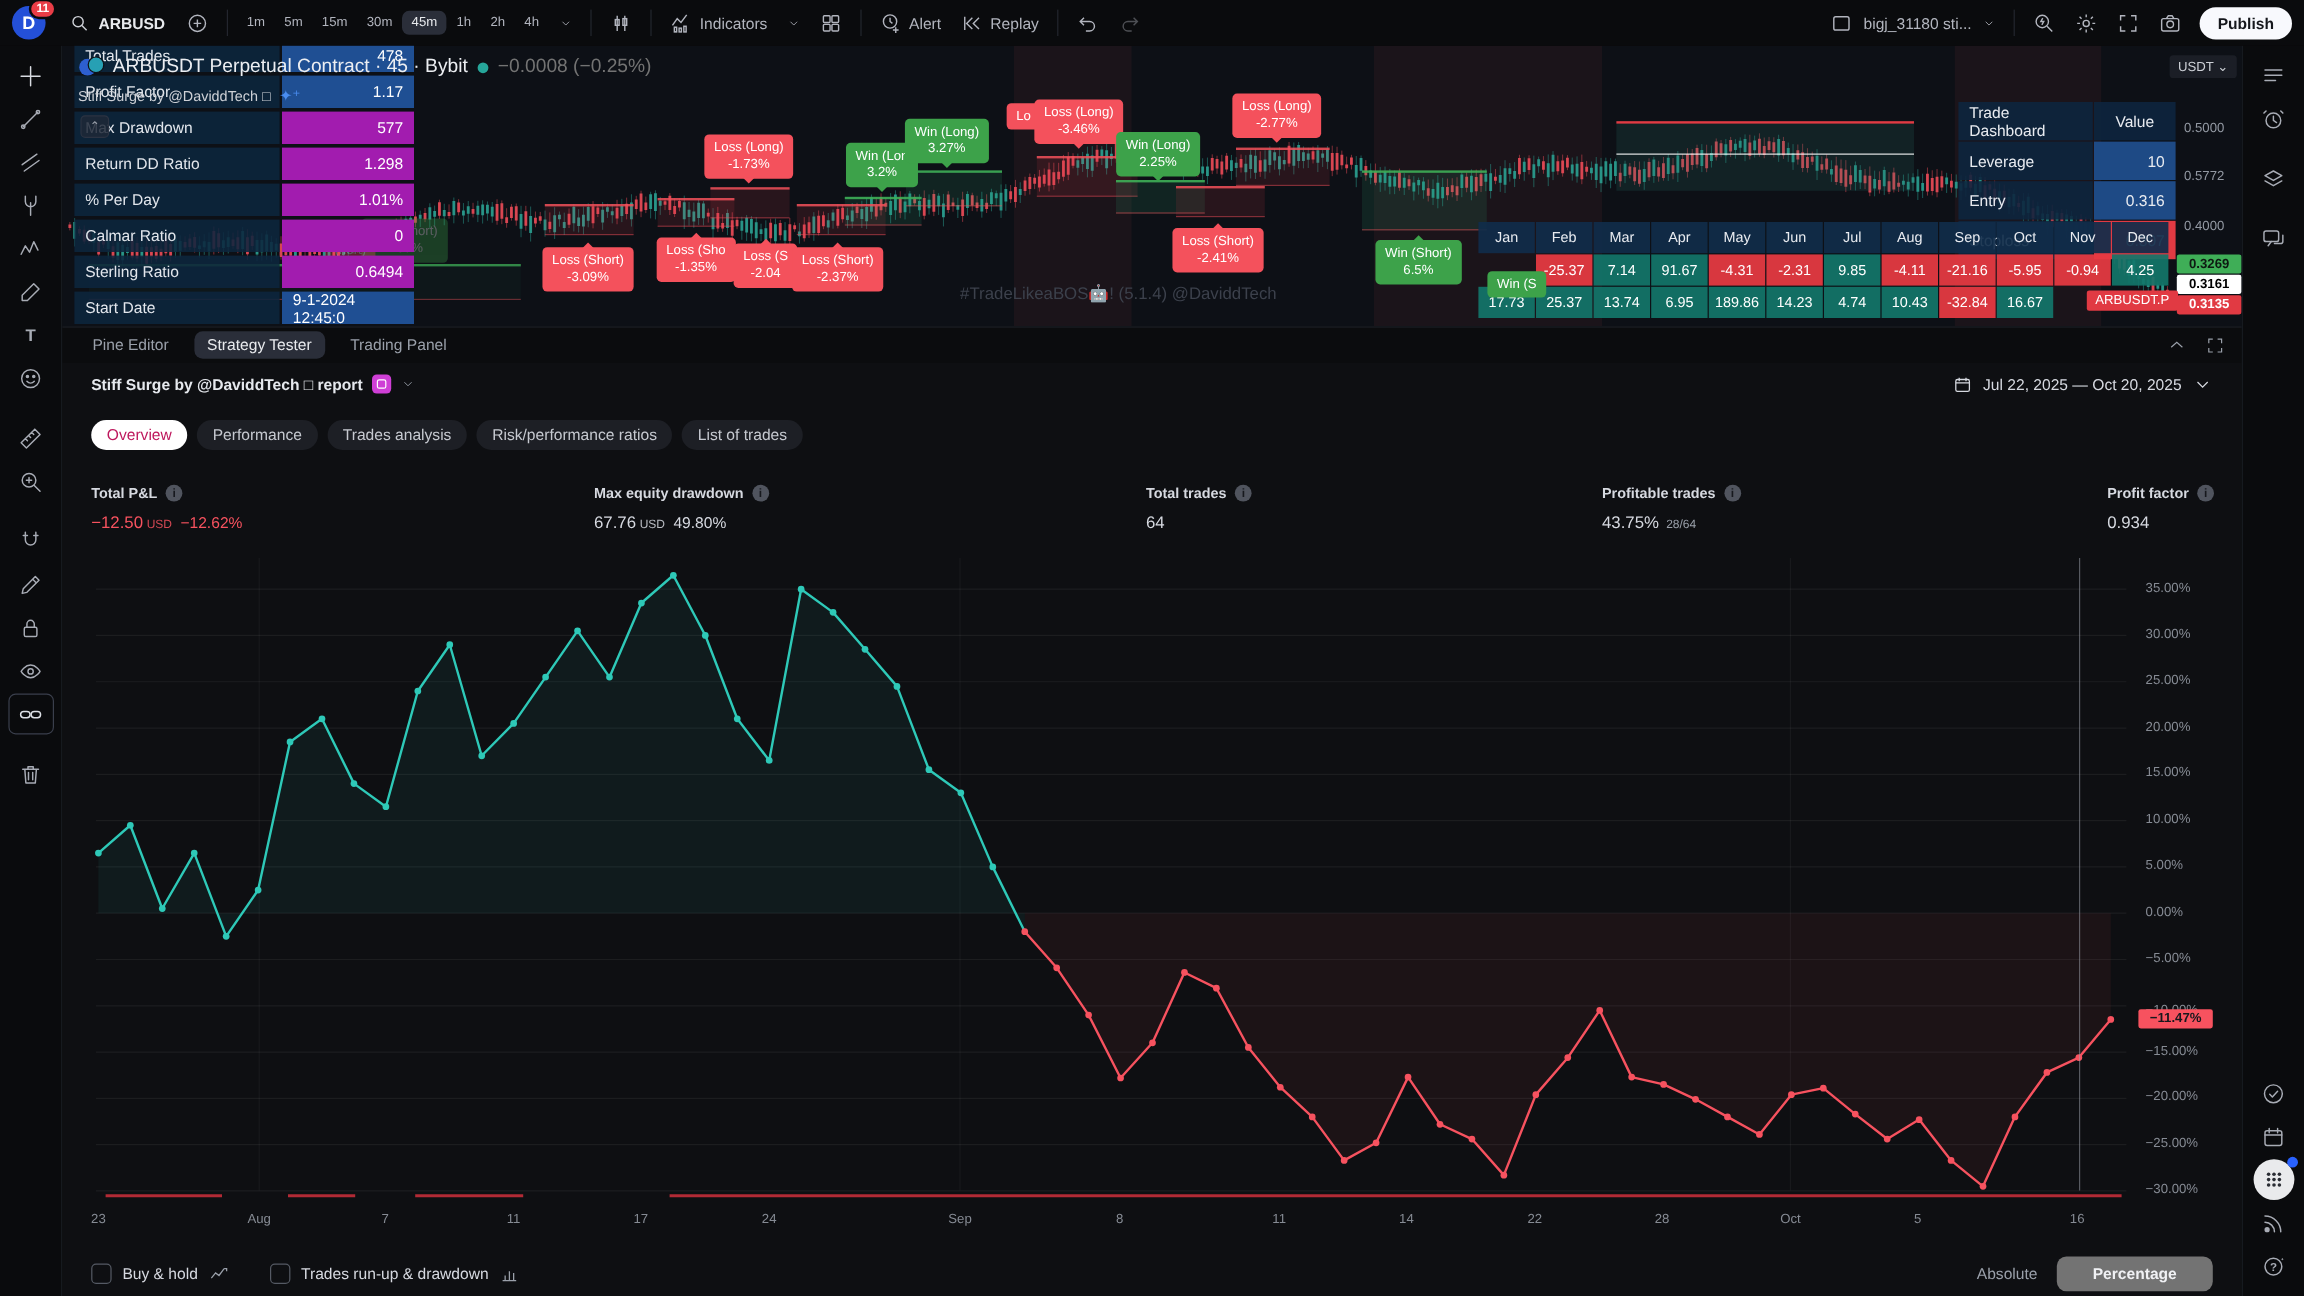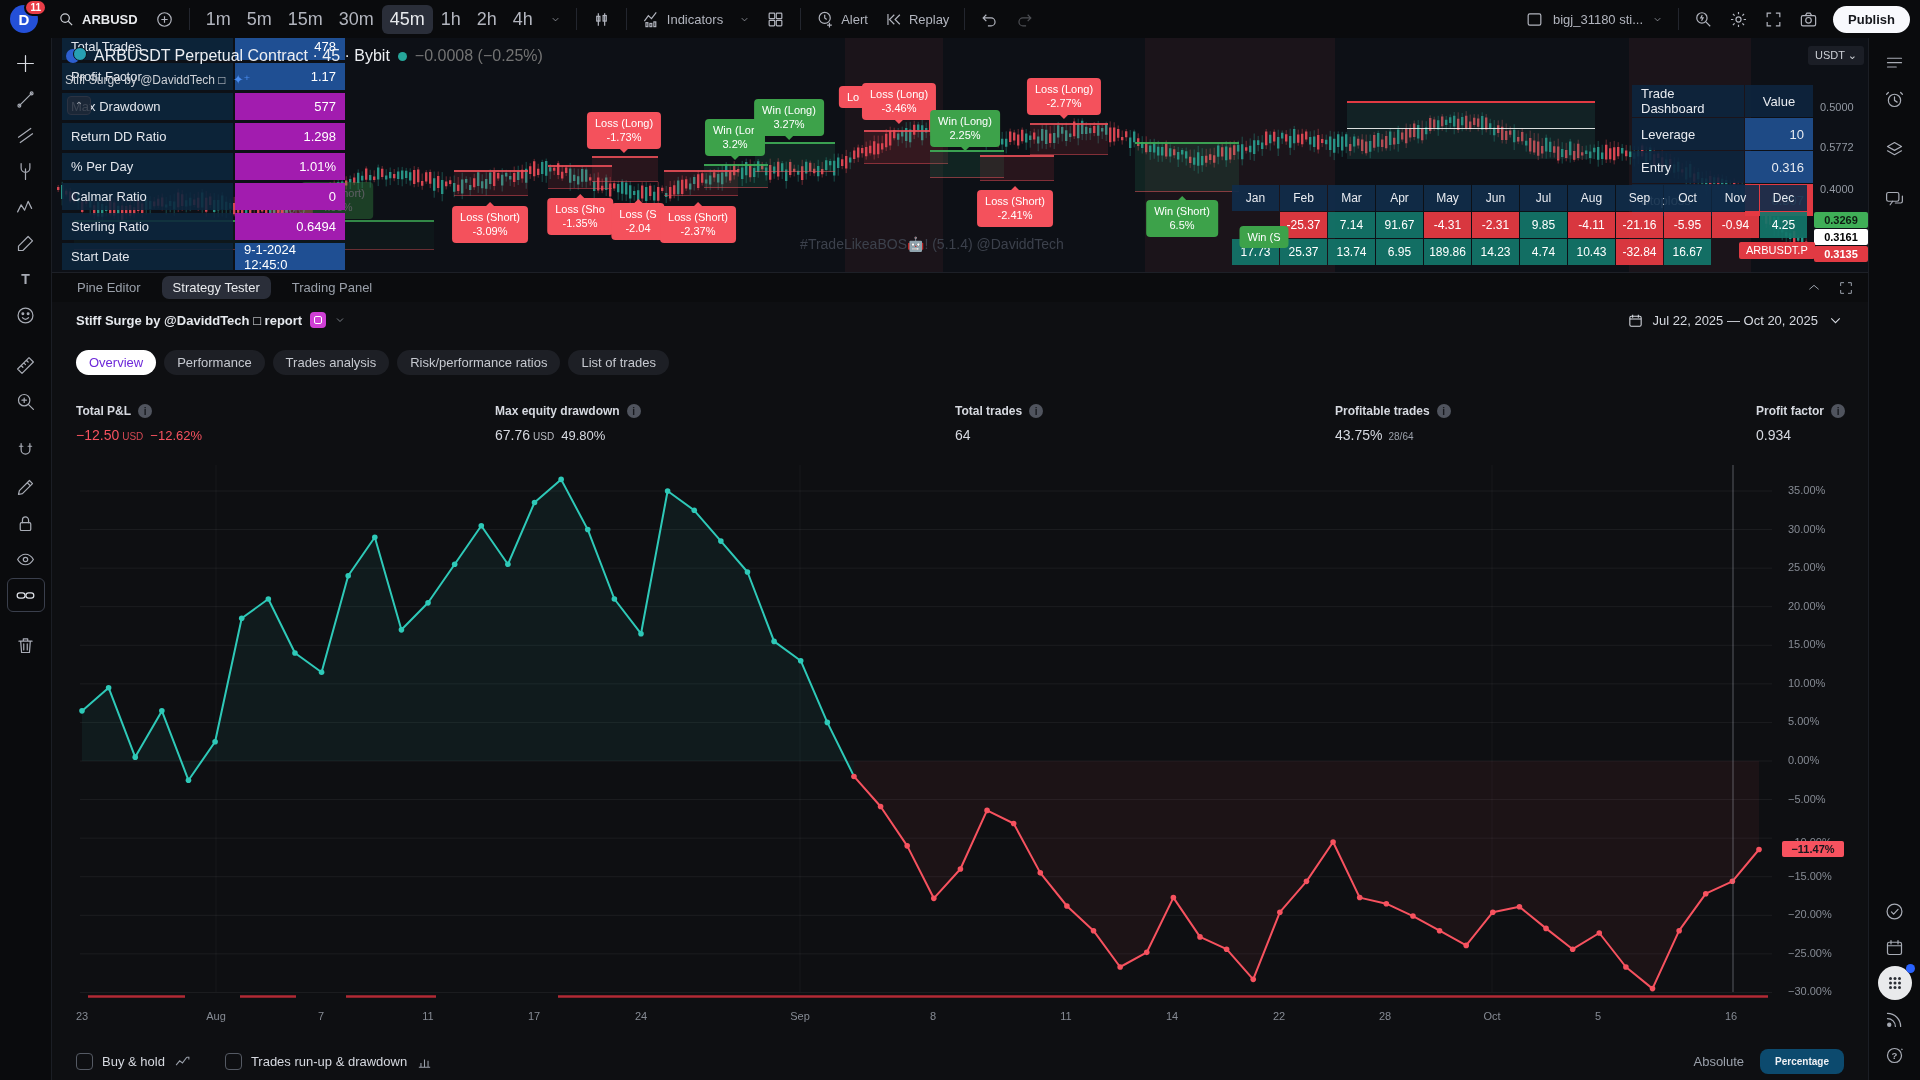--- a/index.html
+++ b/index.html
@@ -17,21 +17,21 @@
   .icon-btn .chev{width:11px;height:11px}
   .dim{opacity:.4}
   .sep{width:1px;height:22px;background:#23262e;margin:0 6px}
   .avatar{position:relative;width:28px;height:28px;border-radius:50%;background:#2450d8;color:#fff;
     font-weight:700;font-size:15px;display:flex;align-items:center;justify-content:center;margin-right:10px}
   .badge{position:absolute;top:-6px;right:-9px;background:#e93d47;color:#fff;font-size:10px;font-weight:700;
     border-radius:9px;padding:1px 4px;border:2px solid #0a0b0d}
   .symbol-search{display:flex;align-items:center;gap:7px;color:#e8eaed;font-weight:700;font-size:13px;
     padding:4px 8px;border-radius:6px}
   .symbol-search svg{stroke:#cdd0d6;fill:none;stroke-width:1.7;width:17px;height:17px}
-  .tf{padding:4px 8px;color:#b2b5be;font-size:18px;border-radius:6px}
+  .tf{padding:4px 8px;color:#b2b5be;font-size:11px;border-radius:6px}
   .tf.active{background:#2a2e39;color:#e8eaed}
   .publish{background:#f8f9fd;color:#15171c;font-weight:600;border-radius:16px;padding:6px 15px;
     border:0;font-size:13px;margin-left:6px}
   .layout-name{color:#b2b5be;font-size:13px;max-width:110px;overflow:hidden;white-space:nowrap}
   
   .main{display:flex;height:1042px}
   .rail{width:52px;background:#0a0b0d;display:flex;flex-direction:column;align-items:center;
     padding:8px 0;gap:2px}
   .left-rail{border-right:1px solid #1b1e25}
   .right-rail{border-left:1px solid #1b1e25}
@@ -128,21 +128,21 @@
   .report-title{font-size:13px;font-weight:700;color:#e6e9ee}
   .report-icon{width:16px;height:16px;border-radius:4px;background:#cf3fd6;display:inline-flex;
     align-items:center;justify-content:center}
   .report-icon i{width:8px;height:8px;border:1.5px solid #fff;border-radius:2px;display:block}
   .chev-g{stroke:#9aa0aa;fill:none;stroke-width:1.5;width:12px;height:12px}
   .date-range{position:absolute;top:10px;right:24px;display:flex;align-items:center;gap:9px;
     color:#d6d9e0;font-size:13px}
   .date-range svg{width:17px;height:17px;stroke:#d6d9e0;fill:none;stroke-width:1.5}
   .subtabs{position:absolute;top:48px;left:24px;display:flex;gap:8px}
   .stab{background:#1d1f25;color:#c6c9d0;font-size:13px;padding:5px 13px;border-radius:15px;border:0}
-  .stab.active{background:#fff;color:#6d28d9}
+  .stab.active{background:#fff;color:#be185d}
   .stats-row{position:absolute;top:96px;left:0;width:1816px;height:60px}
   .stat{position:absolute;top:6px}
   .stat-label{font-size:12px;font-weight:700;color:#d6d9e0;display:flex;gap:7px;align-items:center}
   .info-i{width:14px;height:14px;border-radius:50%;background:#50545e;color:#16181d;font-size:10px;
     font-weight:700;display:inline-flex;align-items:center;justify-content:center;font-style:normal}
   .stat-value{margin-top:9px;font-size:14px;color:#d6d9e0;display:flex;align-items:baseline}
   .stat.neg .stat-value{color:#f7525f}
   .stat-value .unit{font-size:10px;margin:0 7px 0 3px;opacity:.85}
   .stat-value .extra{font-size:13px}
   .stat-value .sm{font-size:10px;color:#9aa0aa;margin-left:6px}
@@ -159,21 +159,21 @@
   .tt-val i{font-style:normal;font-size:9px;color:#aeb2ba;margin-left:2px;font-weight:700}
   .xaxis{position:absolute;top:703px;left:0;width:1816px;height:24px}
   .x-lab{position:absolute;top:5px;width:36px;text-align:center;font-size:11px;color:#868b94}
   .footerbar{position:absolute;top:740px;left:0;width:1816px;height:38px;display:flex;align-items:center;
     padding:0 24px;gap:34px}
   .chk{display:flex;align-items:center;gap:9px;color:#d6d9e0;font-size:13px}
   .box{width:17px;height:17px;border:1.5px solid #555a64;border-radius:4px;flex:none}
   .chk svg{width:17px;height:17px;stroke:#9aa0aa;fill:none;stroke-width:1.5}
   .footer-right{margin-left:auto;display:flex;align-items:center;gap:16px}
   .abs-label{color:#9aa0aa;font-size:13px}
-  .pct-btn{background:#0c4a6e;color:#f0f1f4;font-weight:600;font-size:10px;border:0;border-radius:8px;padding:7px 15px}
+  .pct-btn{background:#737373;color:#f0f1f4;font-weight:600;font-size:13px;border:0;border-radius:8px;padding:7px 30px}
 </style>
 </head>
 <body>
 
 <div class="app">
 
   <header class="topbar">
     <div class="tb-left">
       <div class="avatar">
         <span>D</span>

